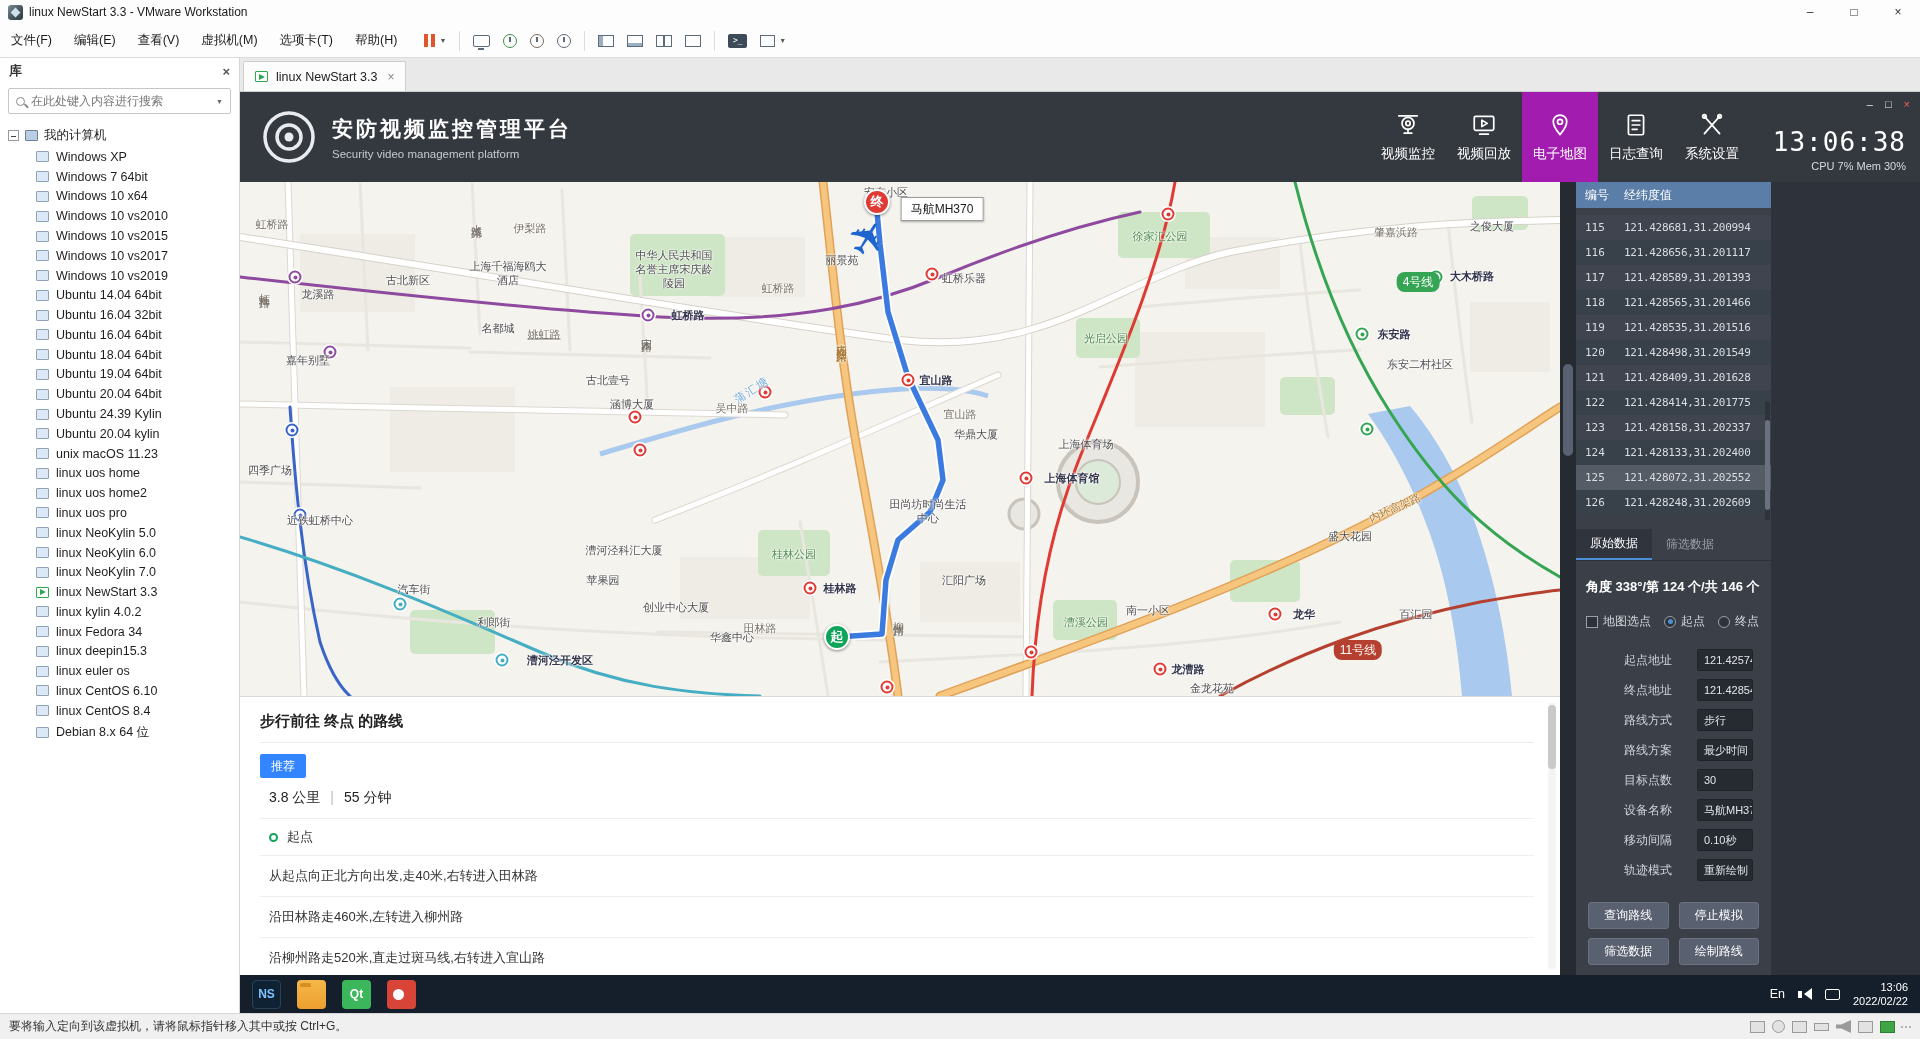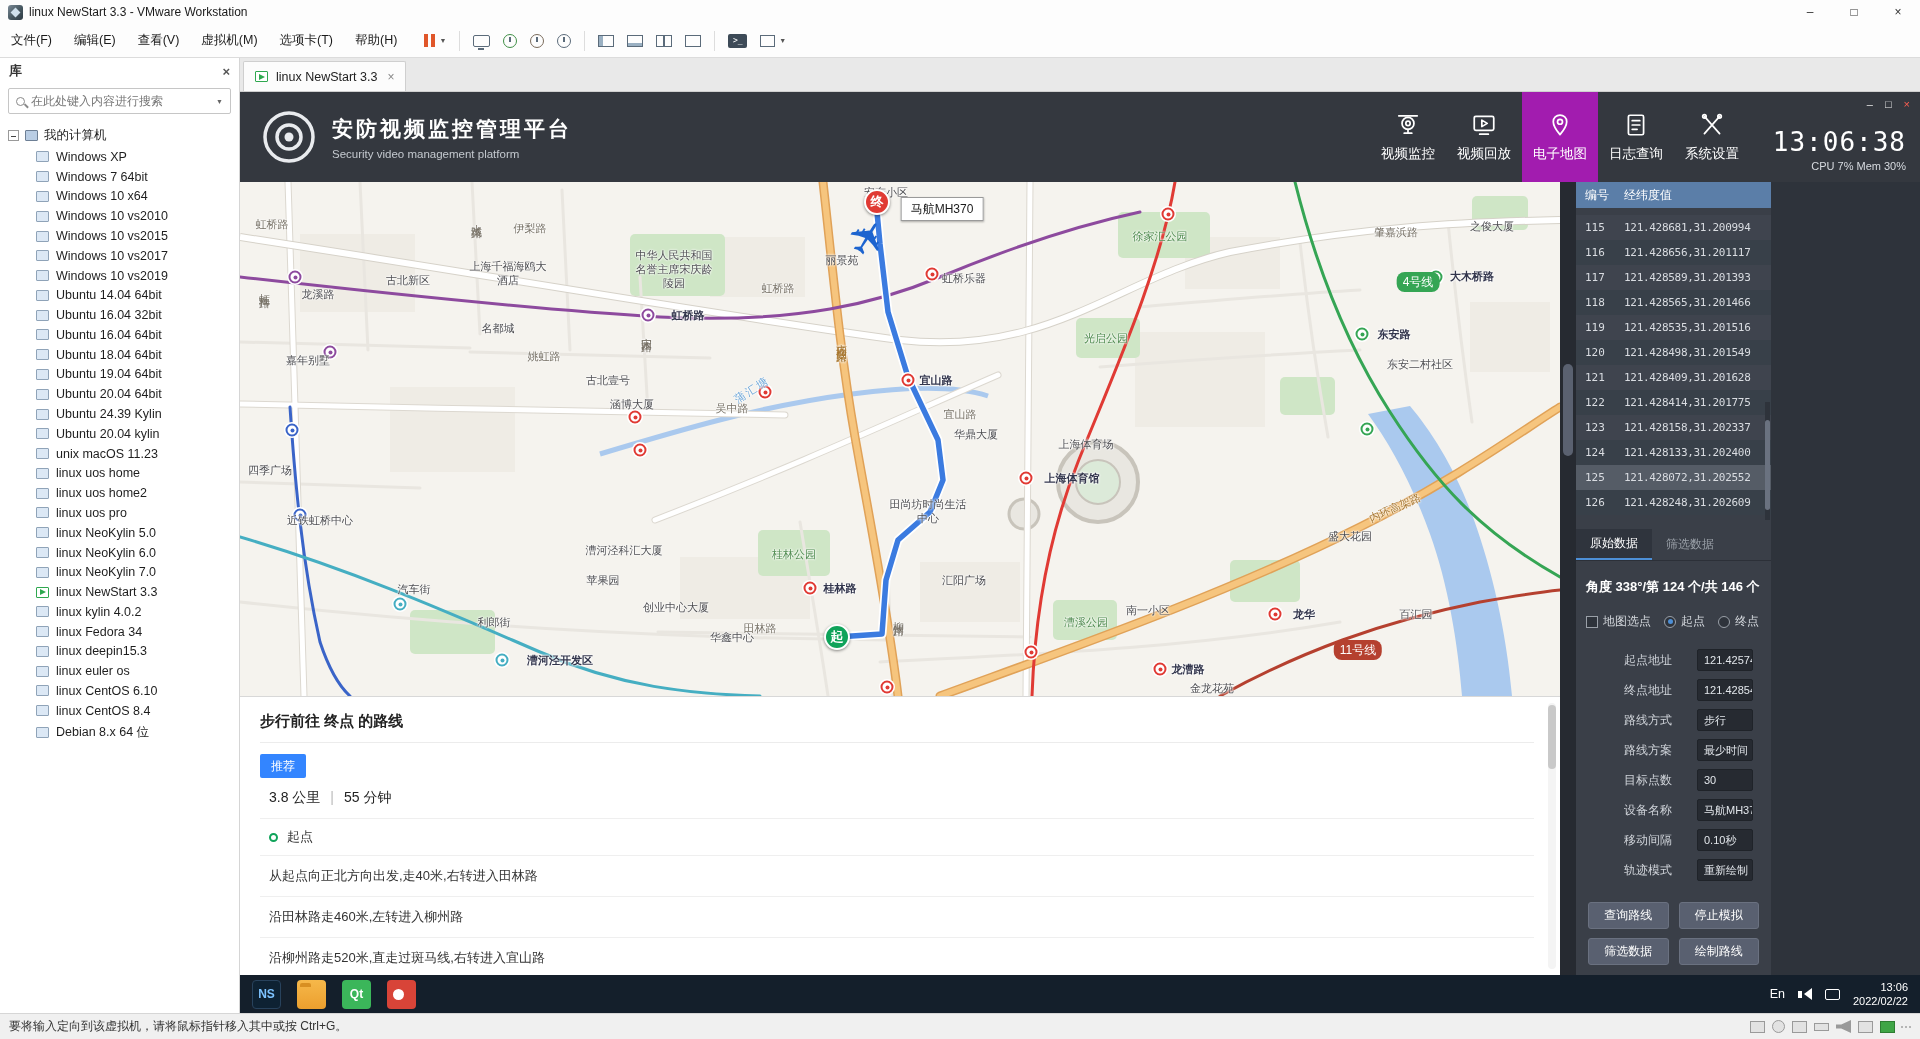--- a/index.html
+++ b/index.html
@@ -626,21 +626,21 @@
                   <div class="mlabel park" style="left: 920px; top: 54px;">徐家汇公园</div>
                   <div class="mlabel road" style="left: 1156px; top: 50px;">肇嘉浜路</div>
                   <div class="mlabel poi" style="left: 1252px; top: 44px;">之俊大厦</div>
                   <div class="mlabel stn" style="left: 1232px; top: 94px;">大木桥路</div>
                   <div class="mlabel badge badge4" style="left: 1178px; top: 100px;">4号线</div>
                   <div class="mlabel poi" style="left: 78px; top: 112px;">龙溪路</div>
                   <div class="mlabel poi" style="left: 168px; top: 98px;">古北新区</div>
                   <div class="mlabel roadv" style="left: 24px; top: 106px;">虹梅路</div>
                   <div class="mlabel poi" style="left: 68px; top: 178px;">嘉年别墅</div>
                   <div class="mlabel poi" style="left: 258px; top: 146px;">名都城</div>
-                  <div class="mlabel road" style="left: 304px; top: 174px;">姚虹路</div>
+                  <div class="mlabel road" style="left: 304px; top: 152px; text-decoration: underline;">姚虹路</div>
                   <div class="mlabel roadv" style="left: 406px; top: 150px;">宋园路</div>
                   <div class="mlabel stn" style="left: 448px; top: 133px;">虹桥路</div>
                   <div class="mlabel poi" style="left: 368px; top: 198px;">古北壹号</div>
                   <div class="mlabel poi" style="left: 392px; top: 222px;">涵博大厦</div>
                   <div class="mlabel road" style="left: 492px; top: 226px;">吴中路</div>
                   <div class="mlabel water" style="left: 512px; top: 208px;">蒲汇塘</div>
                   <div class="mlabel hwyv" style="left: 601px; top: 158px;">内环高架路</div>
                   <div class="mlabel park" style="left: 866px; top: 156px;">光启公园</div>
                   <div class="mlabel stn" style="left: 1154px; top: 152px;">东安路</div>
                   <div class="mlabel poi" style="left: 1180px; top: 182px;">东安二村社区</div>

